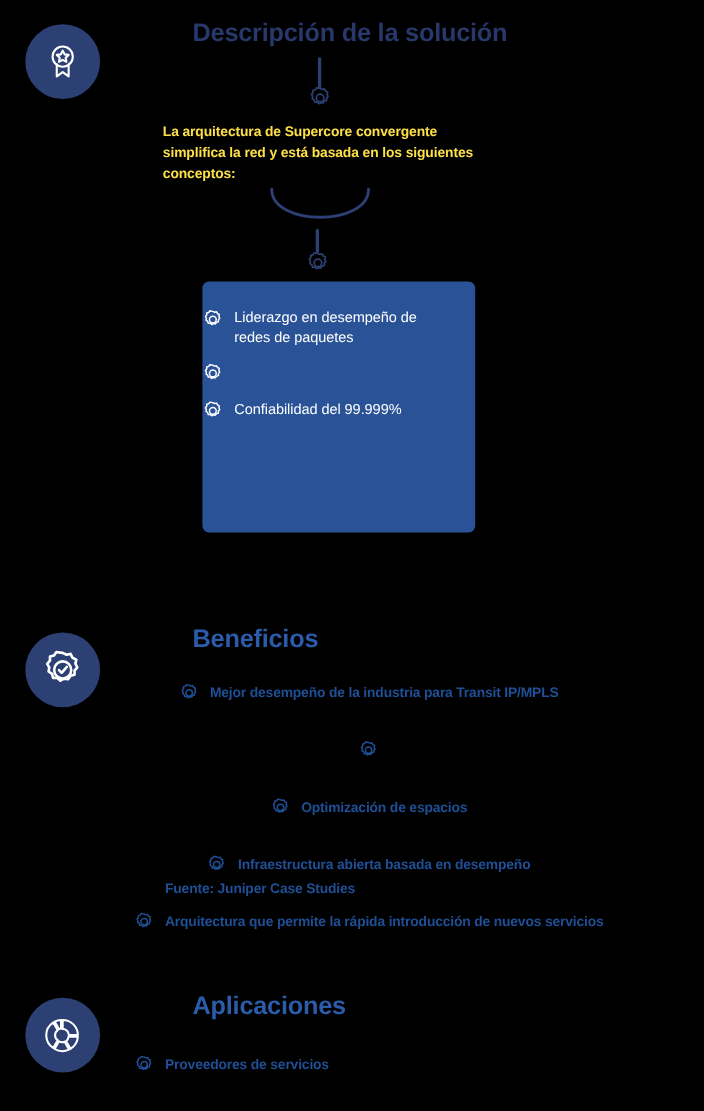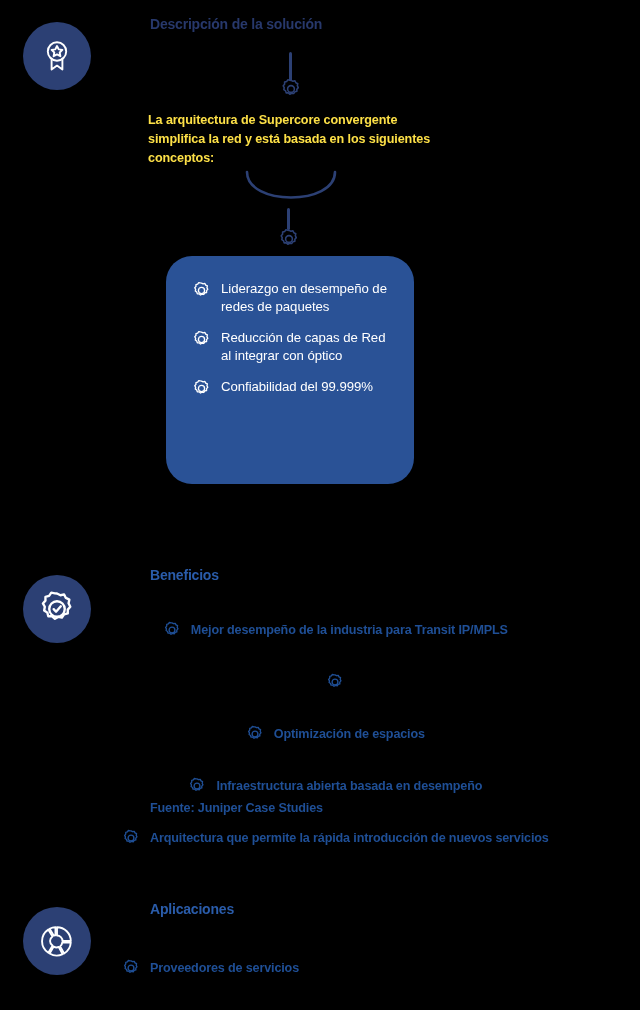--- a/index.html
+++ b/index.html
@@ -25,25 +25,26 @@
     border-radius: 50%;
     background: #2c4074;
     display: flex;
     align-items: center;
     justify-content: center;
   }
   .badge-circle svg { display: block; }
 
   .section-title {
     position: absolute;
-    font-size: 14px;
+    font-size: 23px;
     font-weight: 700;
     letter-spacing: -0.2px;
     line-height: 1.1;
     white-space: nowrap;
+    margin-left: 25px;
   }
   .title-dark  { color: #27386b; }
   .title-blue  { color: #2a5caa; }
 
   
   #desc-paragraph {
     position: absolute;
     left: 148px;
     top: 111px;
     width: 300px;
@@ -74,28 +75,28 @@
     left: 243px;
     top: 170px;
     width: 96px;
     height: 46px;
   }
   .arc-wrap svg { display: block; }
 
   
   #solution-card {
     position: absolute;
-    left: 166px;
+    left: 184px;
     top: 256px;
     width: 248px;
     height: 228px;
     background: #2a5296;
-    border-radius: 26px;
+    border-radius: 6px;
     box-sizing: border-box;
-    padding: 24px 22px 20px 26px;
+    padding: 24px 22px 20px 0;
   }
   .card-item {
     display: flex;
     align-items: flex-start;
     gap: 10px;
     margin-bottom: 14px;
   }
   .card-item:last-child { margin-bottom: 12px; }
   .card-item .gear {
     flex: 0 0 auto;
@@ -188,21 +189,20 @@
       <circle cx="12" cy="12" r="3.9"></circle>
     </svg>
     <div class="txt">Liderazgo en desempeño de redes de paquetes</div>
   </div>
 
   <div class="card-item">
     <svg class="gear" viewBox="0 0 24 24" fill="none" stroke="#ffffff" stroke-width="1.7" stroke-linejoin="round">
       <path d="M12 2.6 l2.1 1.0 2.2-0.5 1.0 2.1 2.1 1.0 -0.5 2.2 1.0 2.1 -1.5 1.7 0 2.3 -2.2 0.6 -1.3 1.9 -2.2-0.4 -2.0 1.1 -1.7-1.5 -2.3 0 -0.6-2.2 -1.9-1.3 0.4-2.2 -1.1-2.0 1.5-1.7 0-2.3 2.2-0.6 1.3-1.9 2.2 0.4 Z"></path>
       <circle cx="12" cy="12" r="3.9"></circle>
     </svg>
-    <div class="txt">Reducción de capas de Red al integrar con óptico</div>
   </div>
 
 
   <div class="card-item">
     <svg class="gear" viewBox="0 0 24 24" fill="none" stroke="#ffffff" stroke-width="1.7" stroke-linejoin="round">
       <path d="M12 2.6 l2.1 1.0 2.2-0.5 1.0 2.1 2.1 1.0 -0.5 2.2 1.0 2.1 -1.5 1.7 0 2.3 -2.2 0.6 -1.3 1.9 -2.2-0.4 -2.0 1.1 -1.7-1.5 -2.3 0 -0.6-2.2 -1.9-1.3 0.4-2.2 -1.1-2.0 1.5-1.7 0-2.3 2.2-0.6 1.3-1.9 2.2 0.4 Z"></path>
       <circle cx="12" cy="12" r="3.9"></circle>
     </svg>
     <div class="txt">Confiabilidad del 99.999%</div>
   </div>

